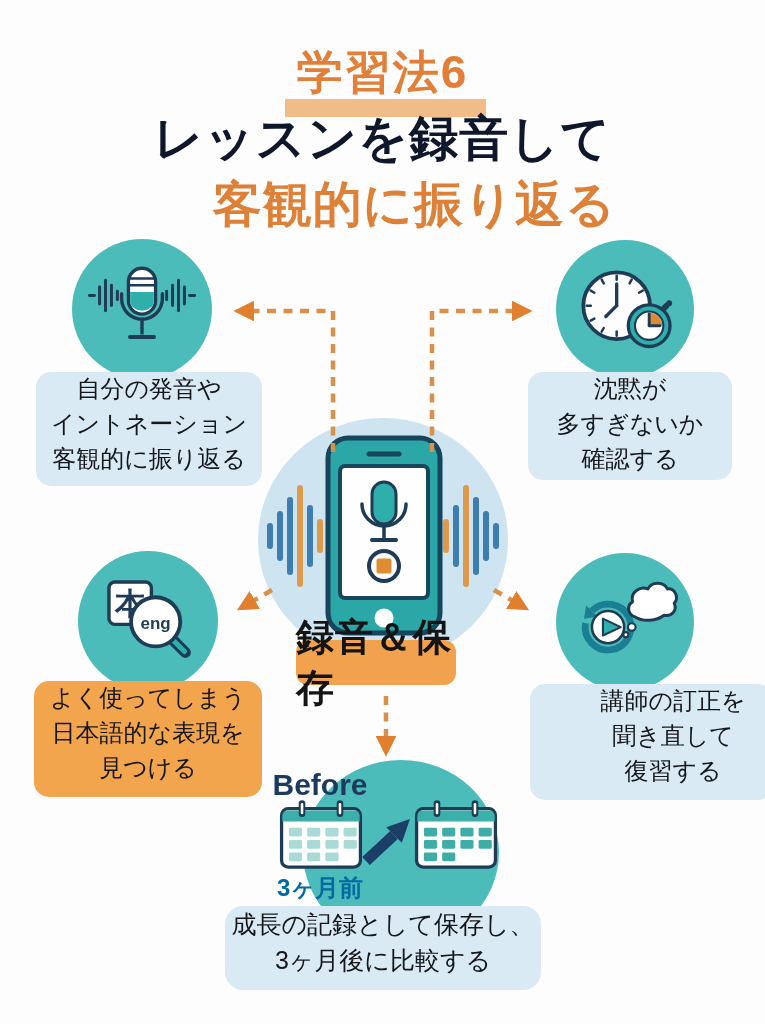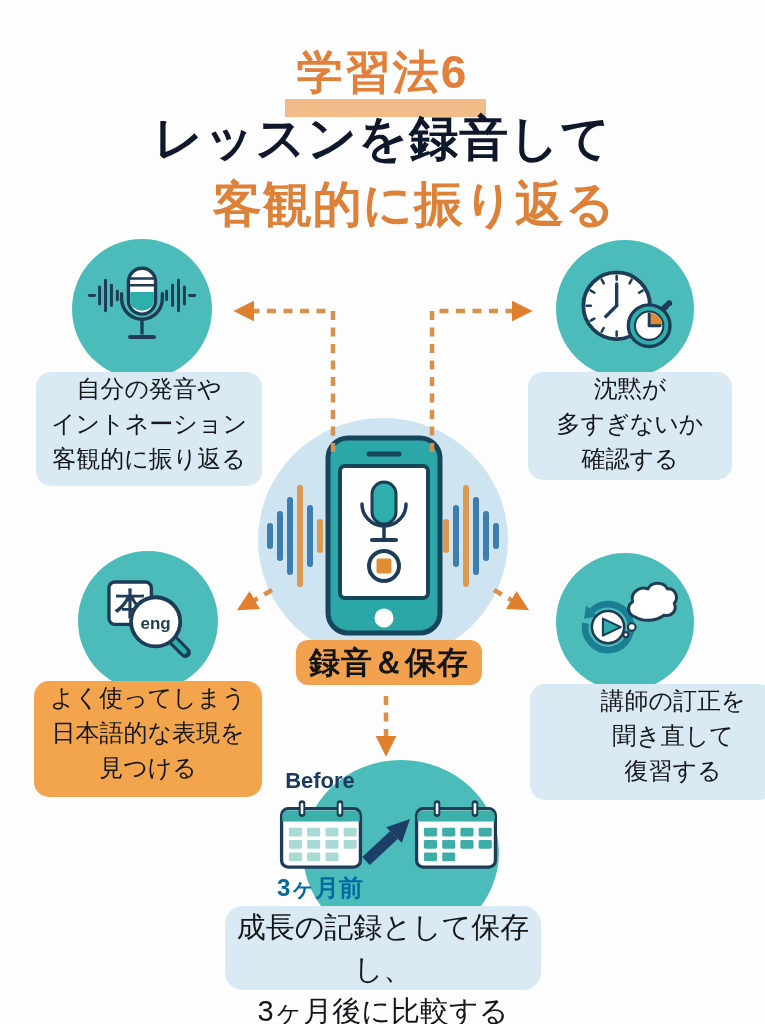--- a/index.html
+++ b/index.html
@@ -34,28 +34,28 @@
   
   .box{position:absolute;border-radius:15px;display:flex;flex-direction:column;justify-content:flex-start;
        text-align:center;font-weight:400;line-height:1.45;z-index:3;}
   .box span{display:block;}
   .box-blue{background:#D9EAF4;}
   .box-orange{background:#F3A54E;}
   .b-tl{left:36px;top:372px;width:226px;height:114px;font-size:24px;}
   .b-tr{left:528px;top:372px;width:204px;height:108px;font-size:24px;}
   .b-bl{left:34px;top:681px;width:228px;height:116px;font-size:24px;}
   .b-br{left:530px;top:684px;width:200px;height:116px;font-size:24px;padding-left:43px;}
-  .b-note{left:225px;top:906px;width:316px;height:84px;font-size:29px;border-radius:18px;}
-
-  .record-label{position:absolute;left:296px;top:640px;width:186px;height:45px;background:#F2A24E;
+  .b-note{left:225px;top:906px;width:316px;height:84px;font-size:25px;border-radius:18px;}
+
+  .record-label{position:absolute;left:296px;top:640px;width:160px;height:45px;background:#F2A24E;
     border-radius:12px;display:flex;align-items:center;justify-content:center;
-    font-size:31px;font-weight:800;color:#141414;letter-spacing:1px;z-index:3;}
-
-  
-  .ba-label{position:absolute;width:124px;text-align:center;font-size:22px;font-weight:800;color:#1C3A5E;z-index:3;}
+    font-size:38px;font-weight:800;color:#141414;letter-spacing:1px;z-index:3;}
+
+  
+  .ba-label{position:absolute;width:124px;text-align:center;font-size:30px;font-weight:800;color:#1C3A5E;z-index:3;}
   .ba-before{left:258px;top:768px;}
   .ba-after{left:393px;top:768px;}
   .cal{position:absolute;width:88px;height:73px;z-index:3;}
   .cal-before{left:277px;top:797px;}
   .cal-after{left:412px;top:797px;}
   .grow-arrow{position:absolute;left:360px;top:813px;width:52px;height:52px;z-index:3;}
   .ba-caption{position:absolute;width:116px;text-align:center;font-size:24px;font-weight:800;color:#0369a1;z-index:3;}
   .cap-before{left:262px;top:872px;}
   .cap-after{left:397px;top:872px;}
 </style>

